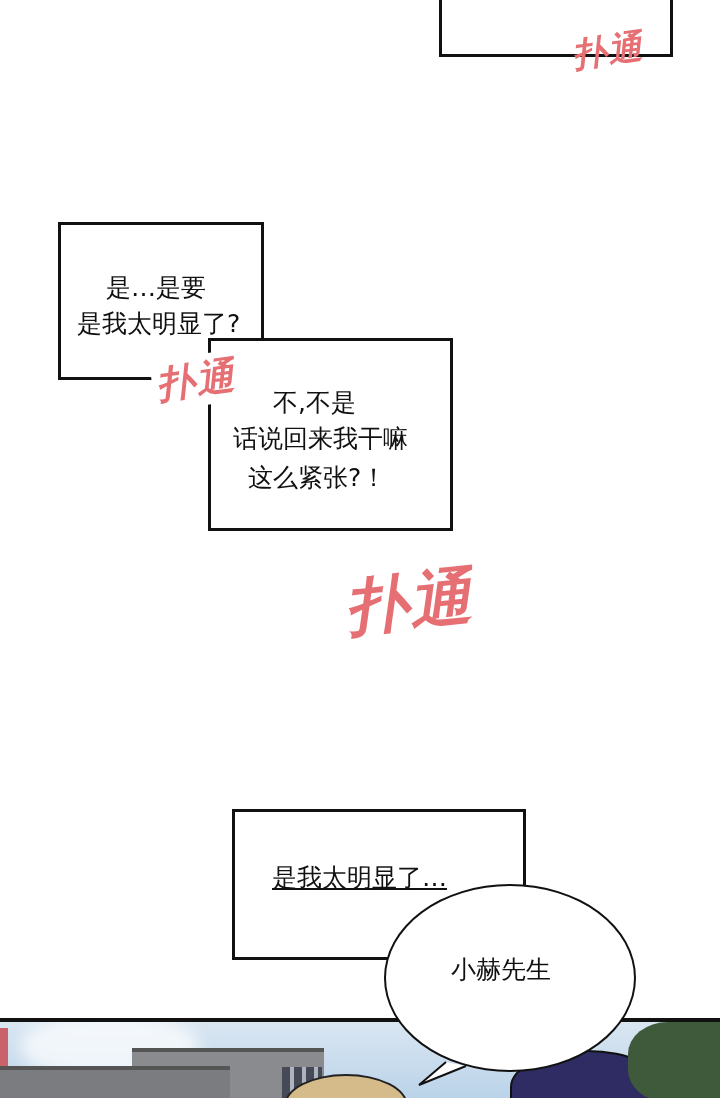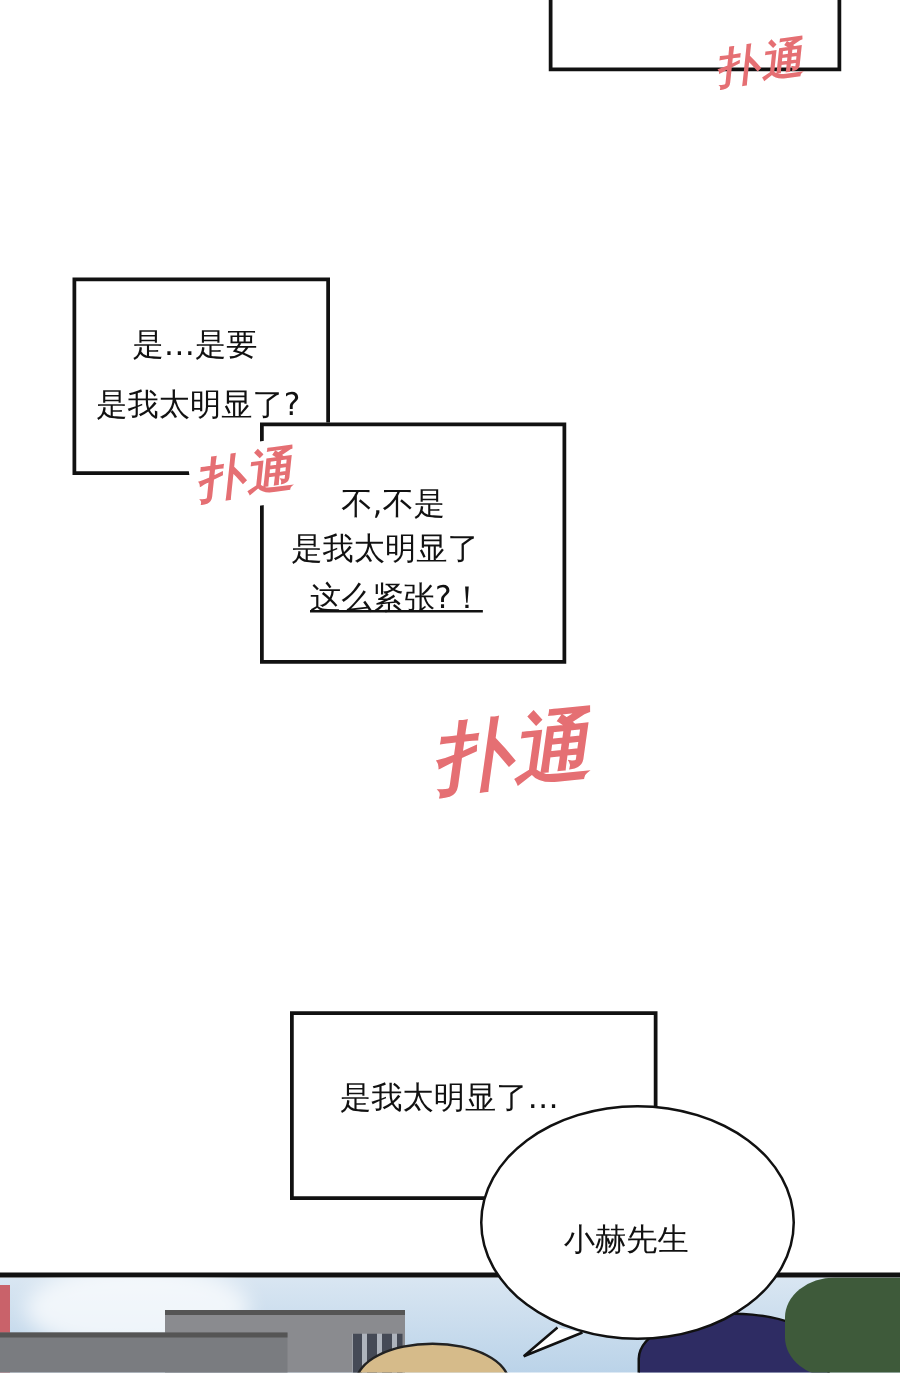--- a/index.html
+++ b/index.html
@@ -11,43 +11,43 @@
            background:linear-gradient(180deg,#d9e6f2 0%,#b9d2e8 100%); }
   .bubble { position:absolute; background:#fff; border:2px solid #111; border-radius:50%; box-sizing:border-box; }
 </style>
 </head>
 <body>
 
 <div class="box" style="left:439px; top:-6px; width:234px; height:63px;"></div>
 <div class="sfx" style="left:572px; top:28px; font-size:34px; color:#e56f73; transform:rotate(-8deg);">扑通</div>
 
 <div class="box" style="left:58px; top:222px; width:206px; height:158px;"></div>
-<div class="txt" style="left:106px; top:258px;">是…是要</div>
+<div class="txt" style="left:106px; top:270px;">是…是要</div>
 <div class="txt" style="left:77px; top:306px;">是我太明显了?</div>
 
 <div class="box" style="left:208px; top:338px; width:245px; height:193px;"></div>
 <div class="txt" style="left:273px; top:385px;">不,不是</div>
-<div class="txt" style="left:233px; top:421px;">是我太明显了</div>
-<div class="txt" style="left:248px; top:460px;text-decoration:underline;">这么紧张?！</div>
+<div class="txt" style="left:233px; top:421px;">话说回来我干嘛</div>
+<div class="txt" style="left:248px; top:460px;">这么紧张?！</div>
 
 <div class="sfx" style="left:152px; top:355px; font-size:38px; color:#e56f73; transform:rotate(-8deg); background:#fff; padding:0 4px;">扑通</div>
 
 <div class="sfx" style="left:345px; top:560px; font-size:62px; color:#e56f73; transform:rotate(-6deg);">扑通</div>
 
 <div class="box" style="left:232px; top:809px; width:294px; height:151px;"></div>
-<div class="txt" style="left:272px; top:860px;">是我太明显了…</div>
+<div class="txt" style="left:272px; top:860px;text-decoration:underline;">是我太明显了…</div>
 
 <div class="panel">
   <div style="position:absolute; left:20px; top:-10px; width:180px; height:70px; border-radius:50%; background:rgba(255,255,255,0.7); filter:blur(8px);"></div>
   <div style="position:absolute; left:0; top:6px; width:8px; height:74px; background:#c9626a;"></div>
   <div style="position:absolute; left:132px; top:26px; width:192px; height:60px; background:#8a8b8f; border-top:4px solid #555;"></div>
   <div style="position:absolute; left:0; top:44px; width:230px; height:40px; background:#7a7c80; border-top:4px solid #555;"></div>
   <div style="position:absolute; left:282px; top:45px; width:40px; height:40px; background:repeating-linear-gradient(90deg,#454a56 0 8px,#aeb4bd 8px 12px);"></div>
   <div style="position:absolute; left:284px; top:52px; width:120px; height:60px; border-radius:50% 50% 0 0; background:#d6bb8a; border:2px solid #222;"></div>
   <div style="position:absolute; left:510px; top:28px; width:150px; height:70px; border-radius:50% 50% 0 0; background:#2e2c63; border:2px solid #111;"></div>
   <div style="position:absolute; left:628px; top:0; width:100px; height:80px; border-radius:40% 0 0 40%; background:#3e5a3a;"></div>
 </div>
 
 <svg width="720" height="1098" style="position:absolute; left:0; top:0; pointer-events:none;">
   <path d="M446 1062 L419 1085 L466 1066" fill="#fff" stroke="#111" stroke-width="2"></path>
 </svg>
 <div class="bubble" style="left:384px; top:884px; width:252px; height:188px;"></div>
-<div class="txt" style="left:451px; top:974px;">小赫先生</div>
+<div class="txt" style="left:451px; top:952px;font-family:Liberation Serif, serif;">小赫先生</div>
 
 </body></html>

